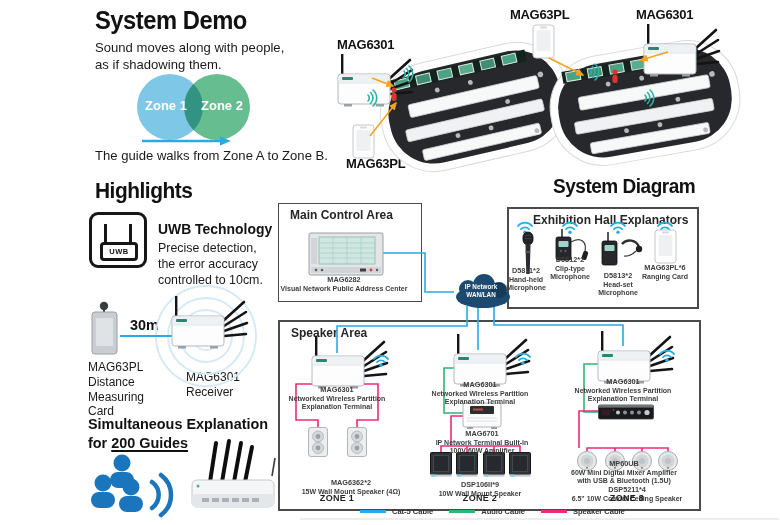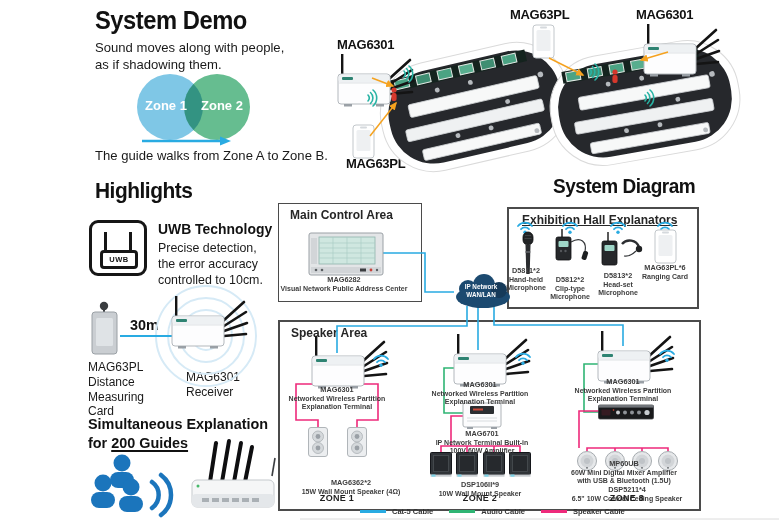--- a/index.html
+++ b/index.html
@@ -37,41 +37,41 @@
 </style>
 </head>
 <body>
 
 <div id="page">
 
   <div class="dbox" style="left:278px;top:203px;width:142px;height:97px;">
     <div class="dbox-title">Main Control Area</div>
   </div>
   <div class="dbox" style="left:507px;top:207px;width:188px;height:98px;border-width:2px;">
-    <div class="dbox-title" style="left:13px;text-decoration:underline;">Exhibition Hall Explanators</div>
+    <div class="dbox-title" style="left:24px;">Exhibition Hall Explanators</div>
   </div>
   <div class="dbox" style="left:278px;top:320px;width:419px;height:187px;border-width:2px;">
     <div class="dbox-title">Speaker Area</div>
   </div>
 
   <div class="abs h1" style="left:95px;top:6px;">System Demo</div>
   <div class="abs body-txt" style="left:95px;top:40px;">Sound moves along with people,
 as if shadowing them.</div>
 
   <div class="abs" style="left:135px;top:70px;width:150px;height:74px;">
     <div class="venn-circle" style="left: 2px; top: 4px; background: rgb(127, 199, 230);"></div>
     <div class="venn-circle" style="left: 49px; top: 4px; mix-blend-mode: multiply; background: rgb(102, 189, 144);"></div>
     <div class="venn-lbl" style="left:6px;top:28px;width:50px;">Zone 1</div>
     <div class="venn-lbl" style="left:62px;top:28px;width:50px;">Zone 2</div>
   </div>
   <div class="abs body-txt" style="left:95px;top:148px;">The guide walks from Zone A to Zone B.</div>
 
   <div class="abs h2" style="left:95px;top:178px;">Highlights</div>
 
-  <div class="uwb-box" style="left:89px;top:220px;">
+  <div class="uwb-box" style="left:89px;top:212px;">
     <div class="uwb-ant" style="left:12px;top:9px;"></div>
     <div class="uwb-ant" style="left:37px;top:9px;"></div>
     <div class="uwb-badge">UWB</div>
   </div>
   <div class="abs" style="left:158px;top:221px;width:128px;">
     <div style="font-size:14.5px;font-weight:bold;transform:scaleX(.96);transform-origin:left top;">UWB Technology</div>
     <div class="body-txt" style="font-size:12.8px;margin-top:3px;width:120px;">Precise detection, the error accuracy controlled to 10cm.</div>
   </div>
 
   <div class="abs bold15" style="left:130px;top:316px;">30m</div>
@@ -396,21 +396,21 @@
   <div class="cap" style="left:269px;top:276px;width:150px;">
     <span class="mod">MAG6282</span>
     <span class="blk">Visual Network Public Address Center</span>
   </div>
 
   <div class="cap" style="left:495px;top:267px;width:62px;">
     <span class="mod">D5811*2</span>
     <span class="blk">Hand-held
 Microphone</span>
   </div>
-  <div class="cap" style="left:539px;top:276px;width:62px;">
+  <div class="cap" style="left:539px;top:256px;width:62px;">
     <span class="mod">D5812*2</span>
     <span class="blk">Clip-type
 Microphone</span>
   </div>
   <div class="cap" style="left:587px;top:272px;width:62px;">
     <span class="mod">D5813*2</span>
     <span class="blk">Head-set
 Microphone</span>
   </div>
   <div class="cap" style="left:630px;top:264px;width:70px;">

